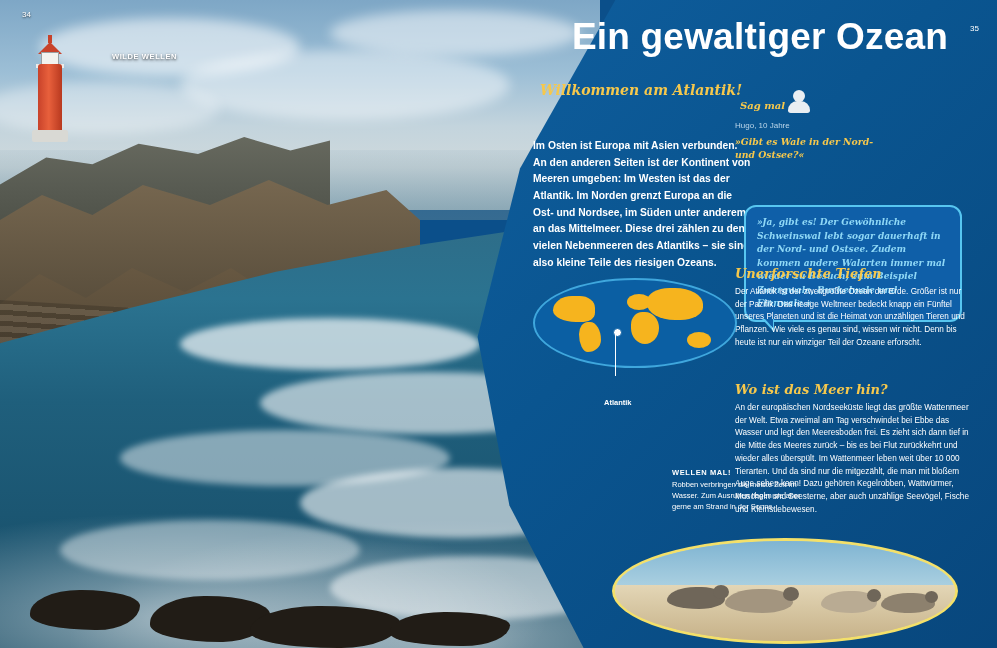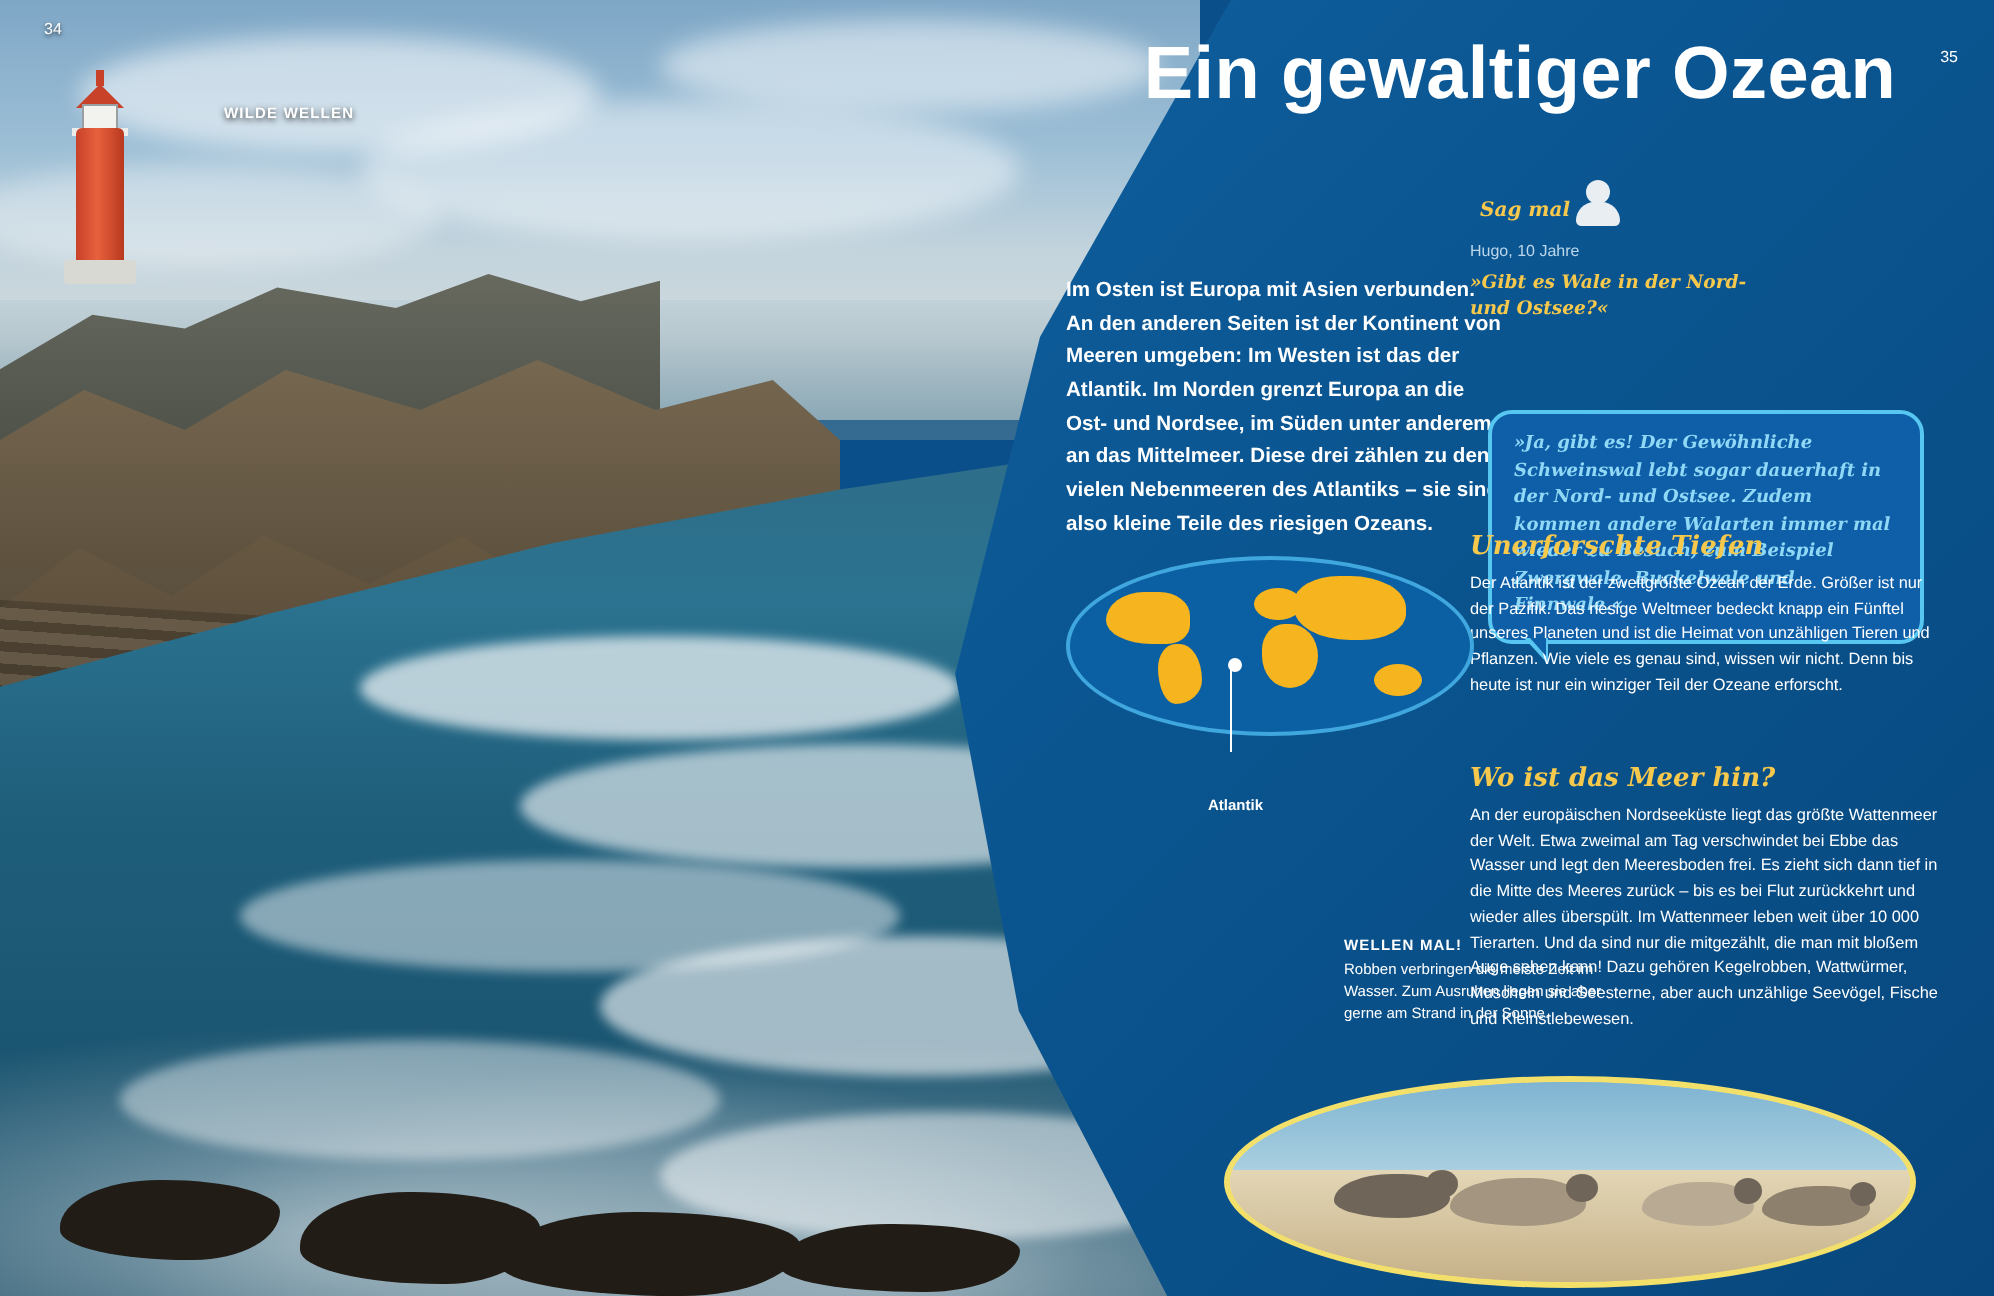--- a/index.html
+++ b/index.html
@@ -244,20 +244,21 @@
 
     <div class="pagenum pagenum-left">34</div>
   </div>
 
   <div class="right-page"></div>
 
   <div class="pagenum pagenum-right">35</div>
 
   <h1 class="headline">Ein gewaltiger Ozean</h1>
 
+  <h2 class="subhead">Willkommen am Atlantik!</h2>
 
   <p class="intro">Im Osten ist Europa mit Asien verbunden. An den anderen Seiten ist der Kontinent von Meeren umgeben: Im Westen ist das der Atlantik. Im Norden grenzt Europa an die Ost- und Nordsee, im Süden unter anderem an das Mittelmeer. Diese drei zählen zu den vielen Nebenmeeren des Atlantiks – sie sind also kleine Teile des riesigen Ozeans.</p>
 
   <div class="sagmal">Sag mal ...</div>
   <div class="kid-icon">
     <div class="kid-head"></div>
     <div class="kid-body"></div>
   </div>
   <div class="bubble-q">
     <span class="who">Hugo, 10 Jahre</span>

